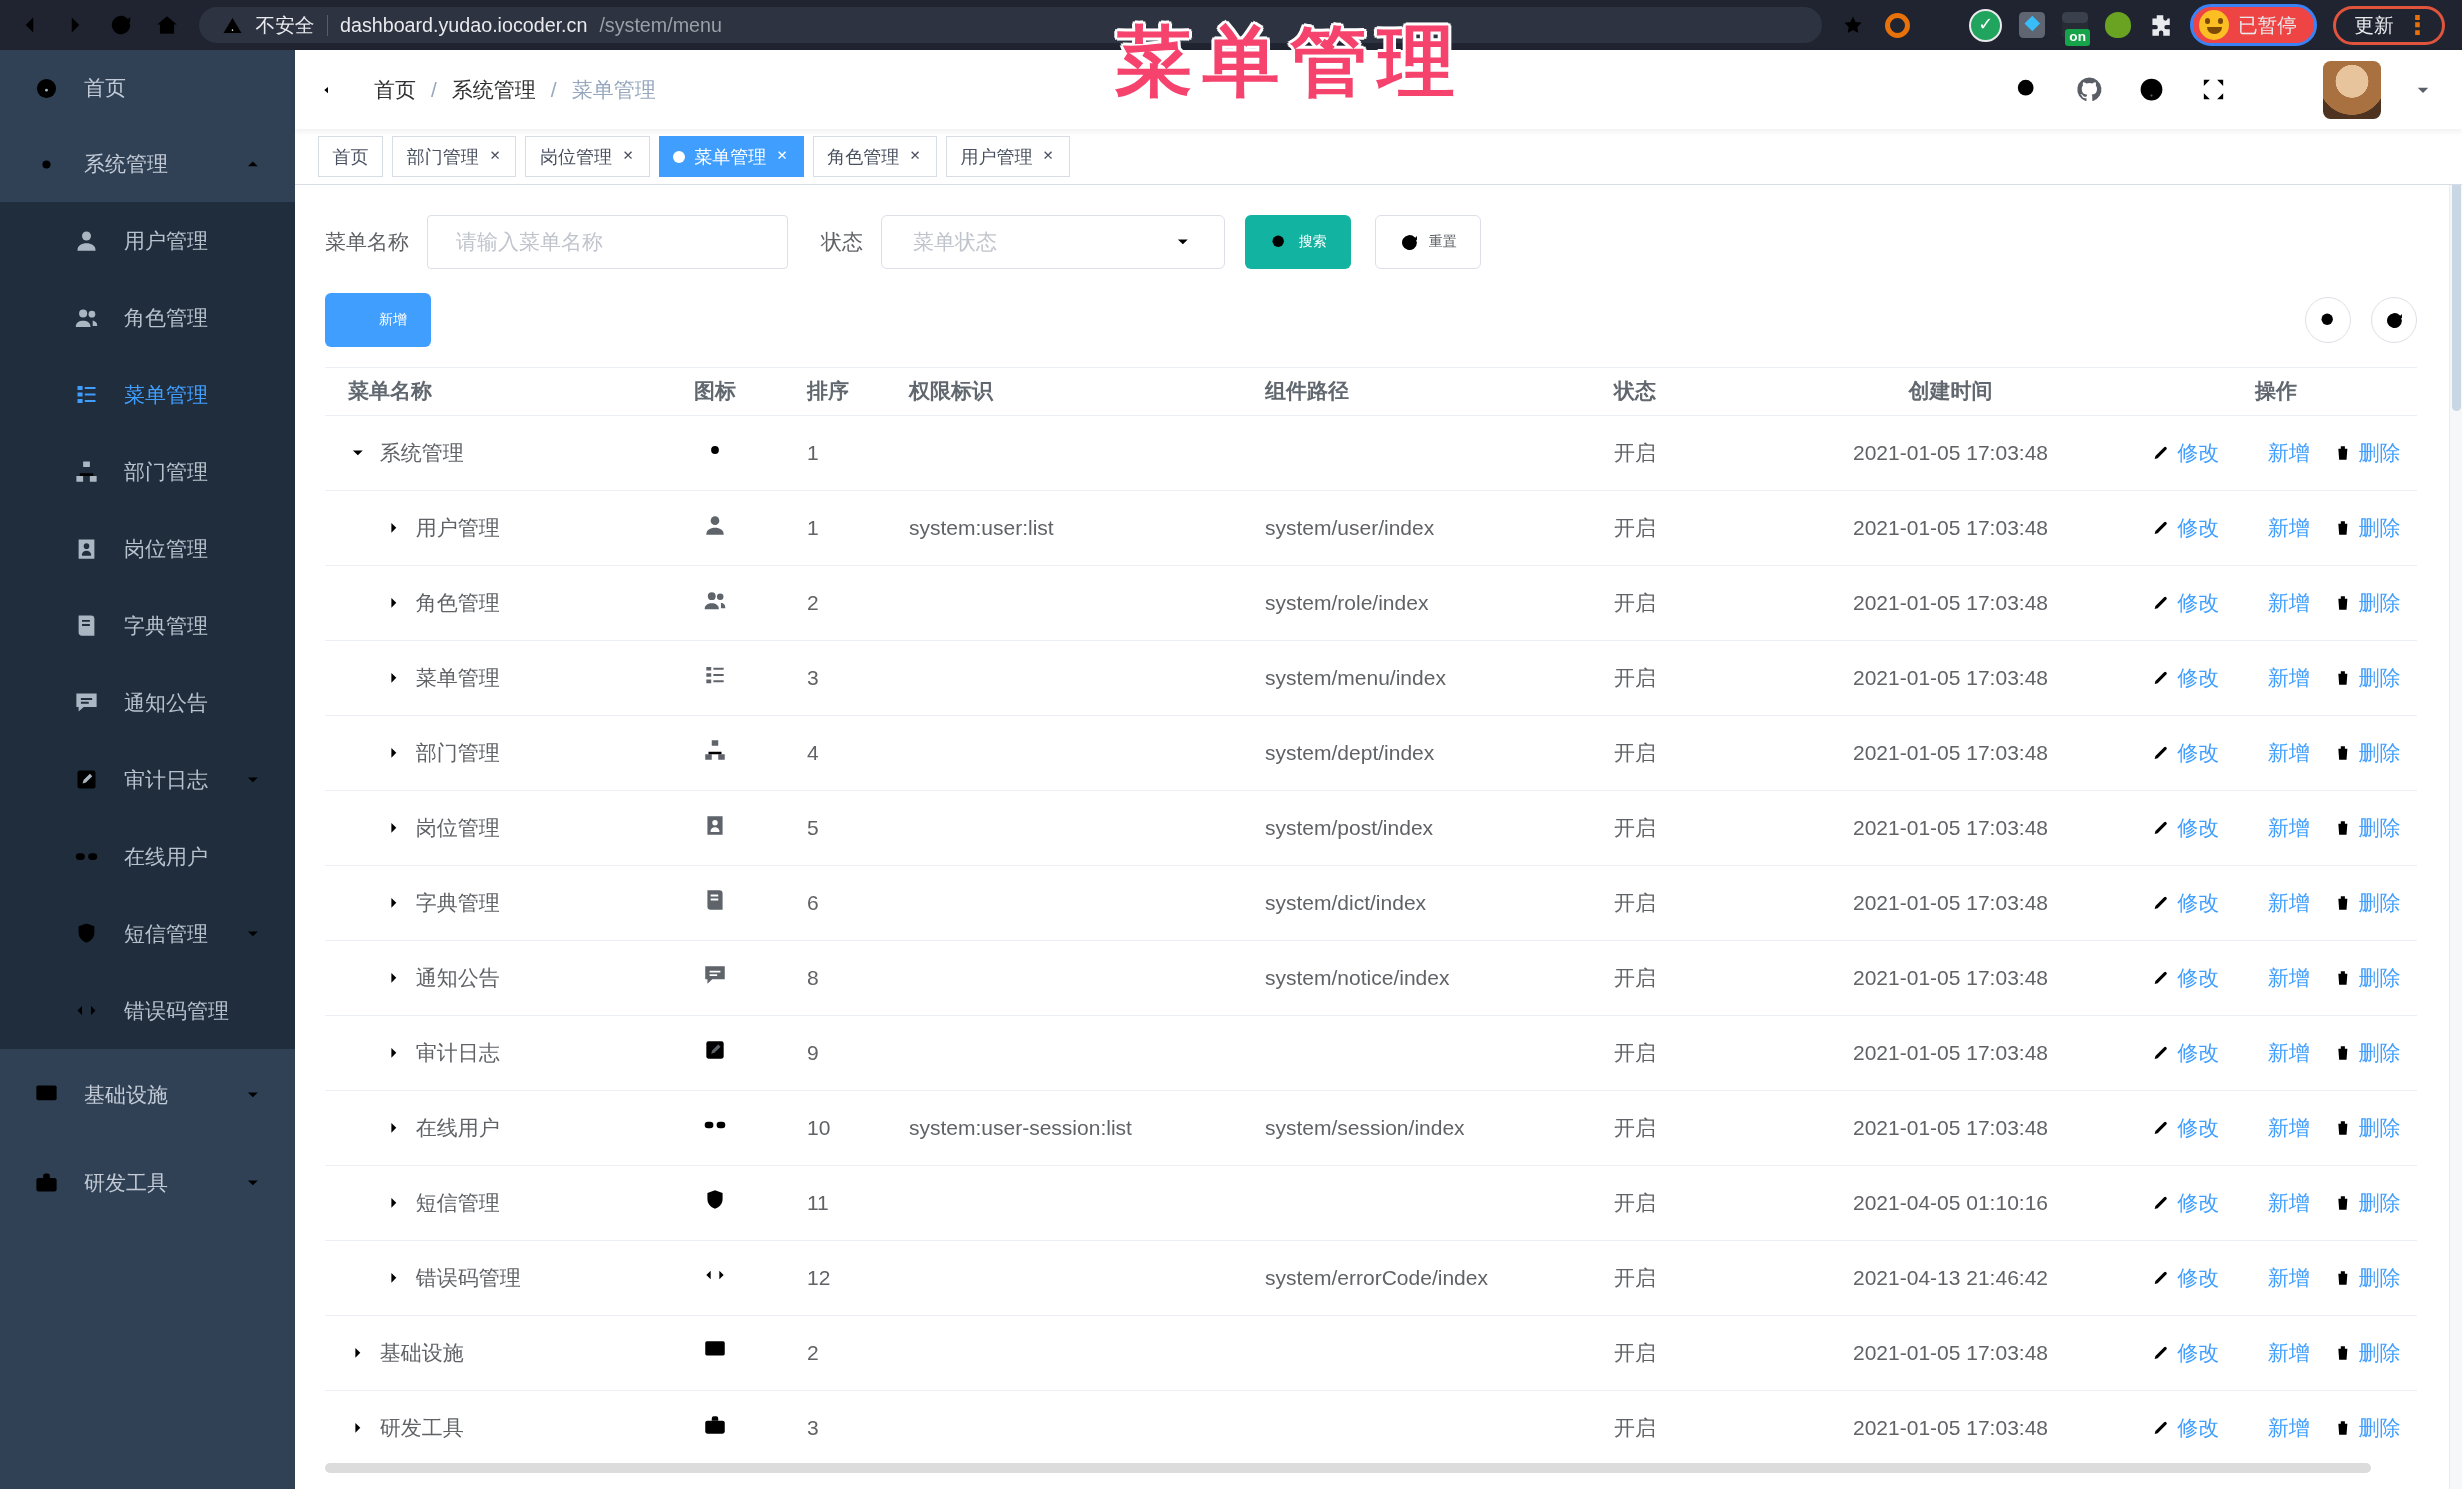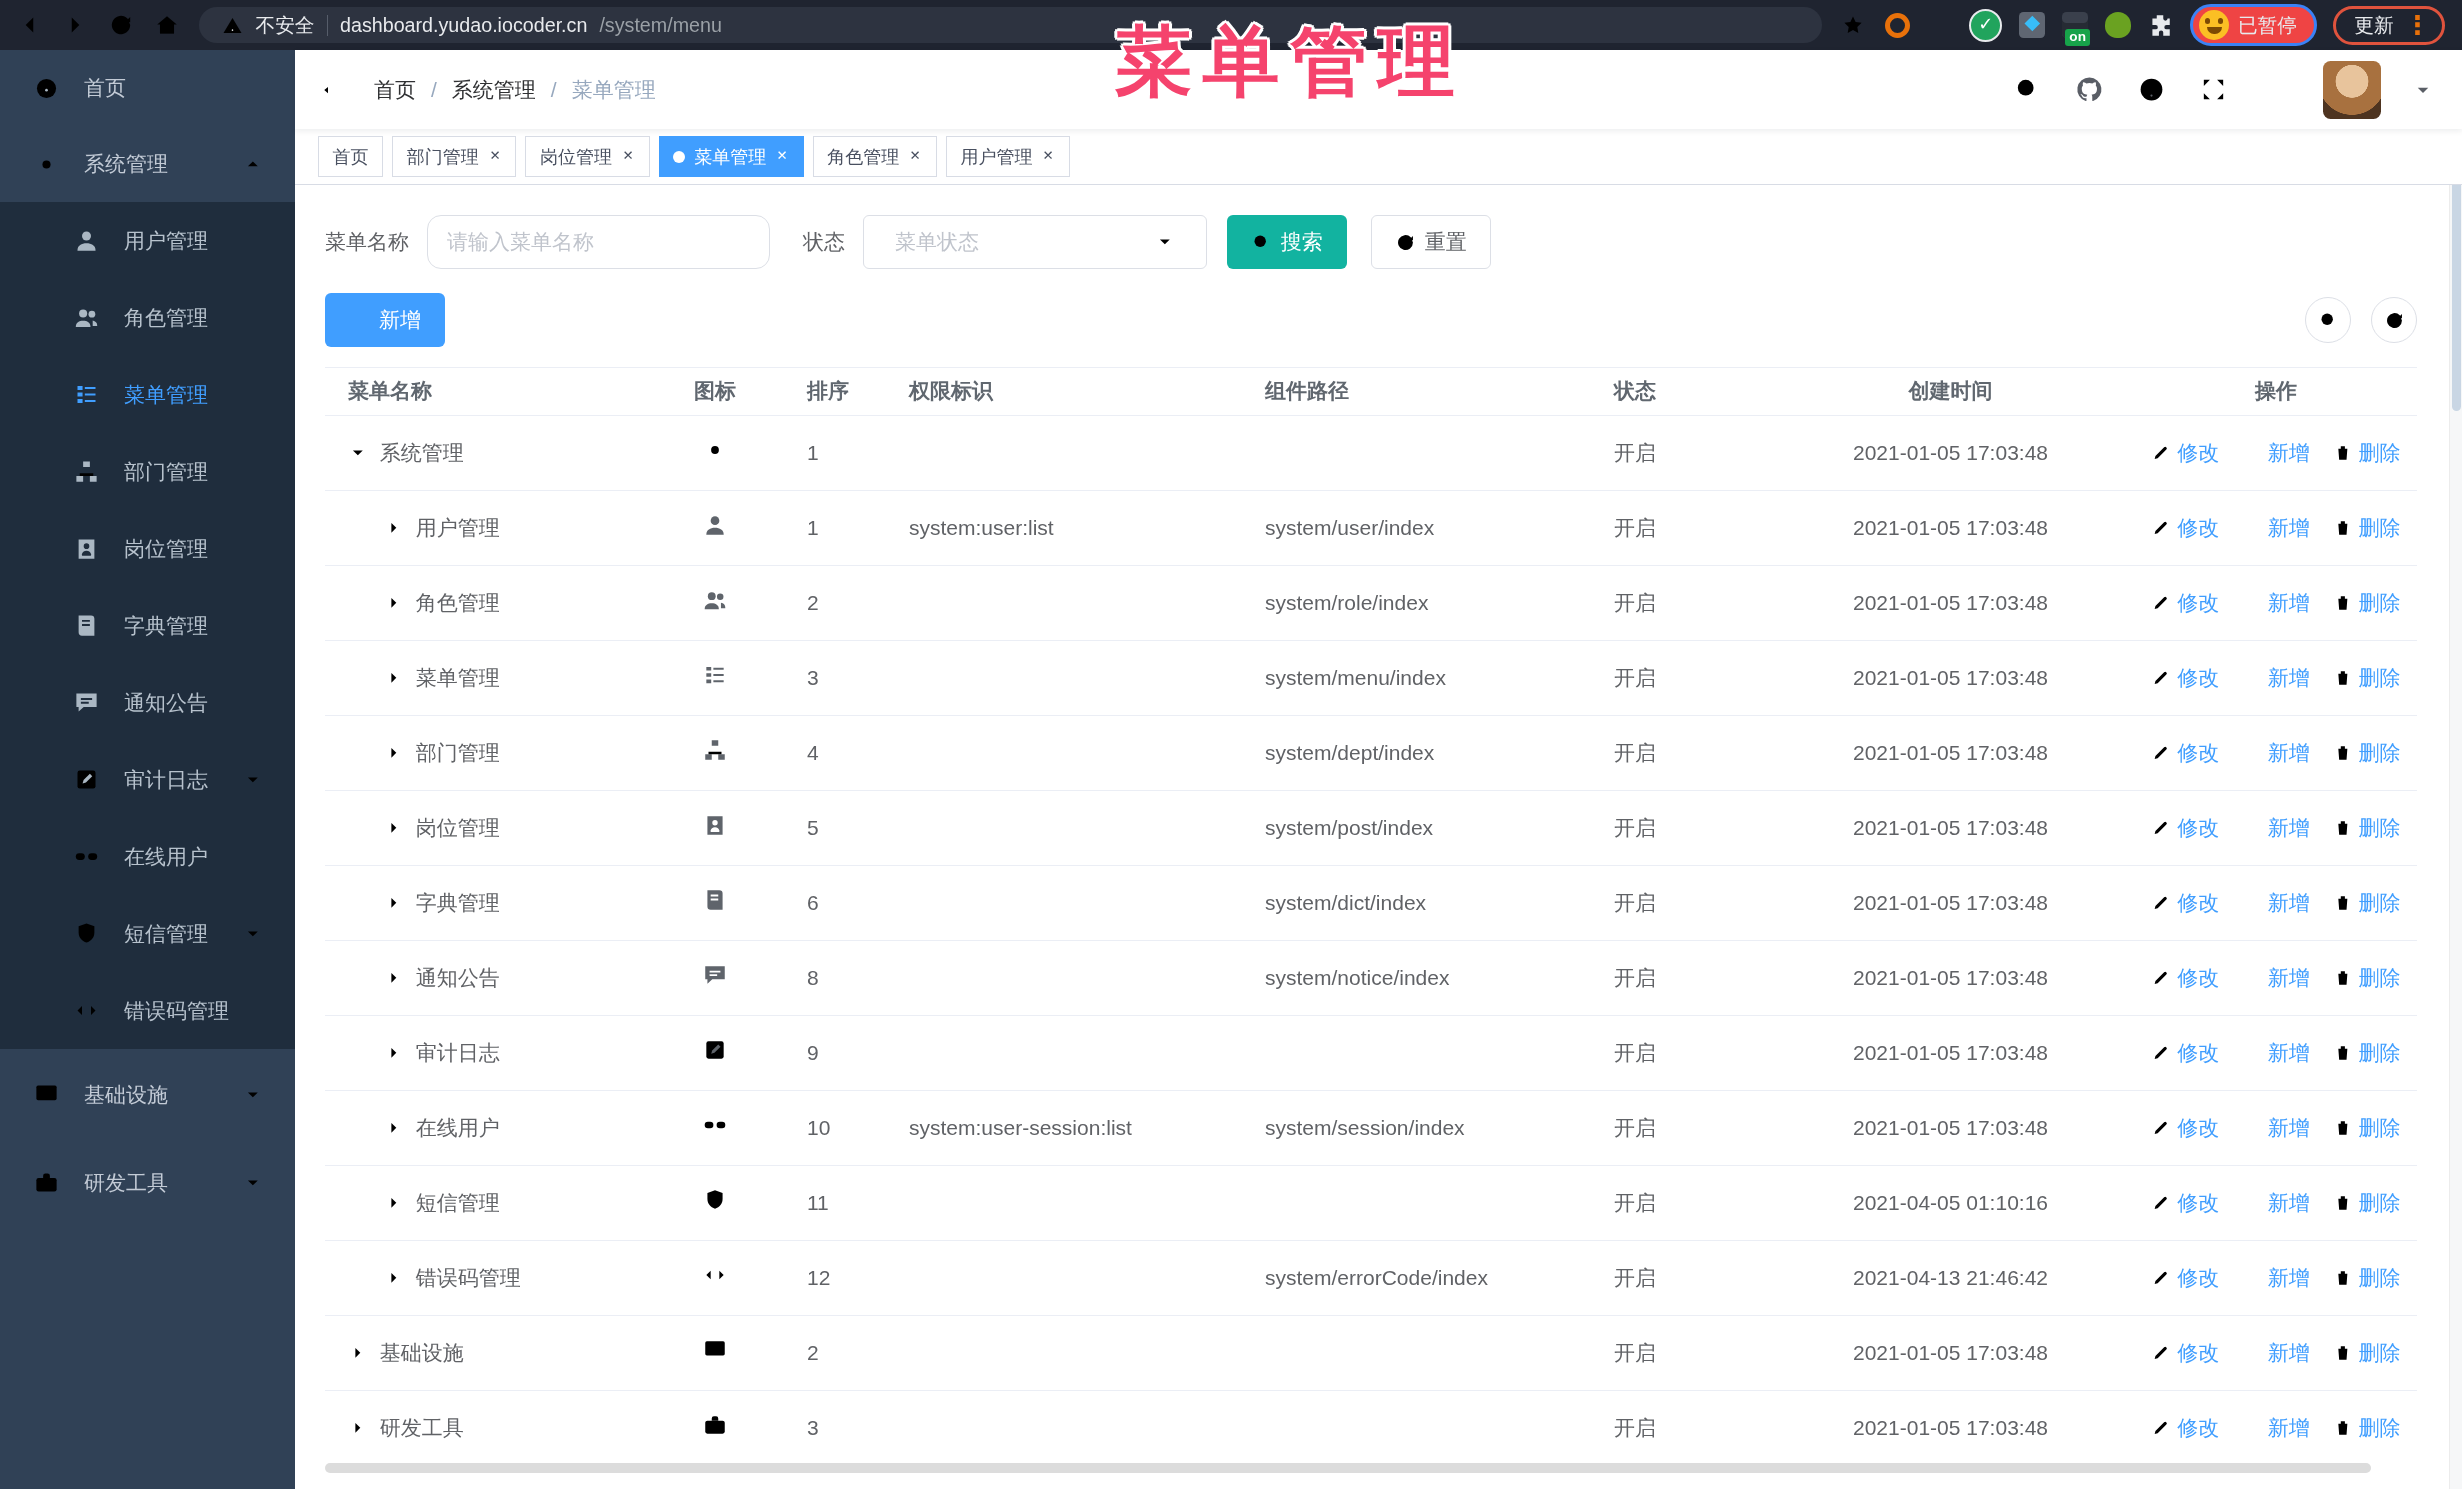--- a/index.html
+++ b/index.html
@@ -77,28 +77,28 @@
   .tag{height:39px;border:1.5px solid #d8dce5;background:#fff;color:#495060;font-size:18px;
        display:flex;align-items:center;gap:9px;padding:0 13.6px;cursor:pointer;}
   .tag .x{font-size:16.7px;line-height:16.7px;}
   .tag .x::before{content:"✕";transform:scale(.8);display:inline-block;}
   .tag.active{background:#409eff;border-color:#409eff;color:#fff;}
   .tag .dot{width:12px;height:12px;border-radius:50%;background:#fff;}
 
   .content{padding:30px 45px 0 30px;flex:1 1 auto;position:relative;}
   .filters{display:flex;align-items:center;}
   .flabel{font-size:21px;color:#606266;margin-right:18px;white-space:nowrap;}
-  .tinput{width:303px;height:52px;border:1.5px solid #dcdfe6;border-radius:14px;padding:0 19px;font-size:21px;
+  .tinput{width:303px;height:52px;border:1.5px solid #dcdfe6;border-radius:4px;padding:0 28px;font-size:21px;
           color:#4d7c0f;outline:none;font-family:inherit;}
   .tinput::placeholder{color:#c0c4cc;}
   .sel{width:280px;height:52px;border:1.5px solid #dcdfe6;border-radius:6px;display:flex;align-items:center;
        justify-content:space-between;padding:0 31px;color:#c0c4cc;background:#fff;cursor:pointer;text-align:center;}
   .sel .chev{width:19.7px;height:19.7px;color:#c0c4cc;}
   .gap40{width:33px;}
-  .btn{height:52px;border-radius:6px;display:inline-flex;align-items:center;gap:9px;font-size:21px;
+  .btn{height:52px;border-radius:6px;display:inline-flex;align-items:center;gap:9px;font-size:14px;
        padding:0 23px;cursor:pointer;border:1.5px solid transparent;}
   .btn .bic{width:21px;height:21px;}
   .btn-search{background:#12b3a0;color:#fff;margin-left:19.7px;}
   .btn-reset{background:#fff;border-color:#dcdfe6;color:#606266;margin-left:24px;}
   .btn-add{background:#409eff;color:#fff;}
   .toolrow{margin-top:24px;display:flex;align-items:center;}
   .circbtns{margin-left:auto;display:flex;gap:19.7px;}
   .circ{width:44px;height:44px;border-radius:50%;border:1.5px solid #dcdfe6;display:flex;align-items:center;
         justify-content:center;color:#8f959e;background:#fff;cursor:pointer;}
   .circ .bic{width:21px;height:21px;}

